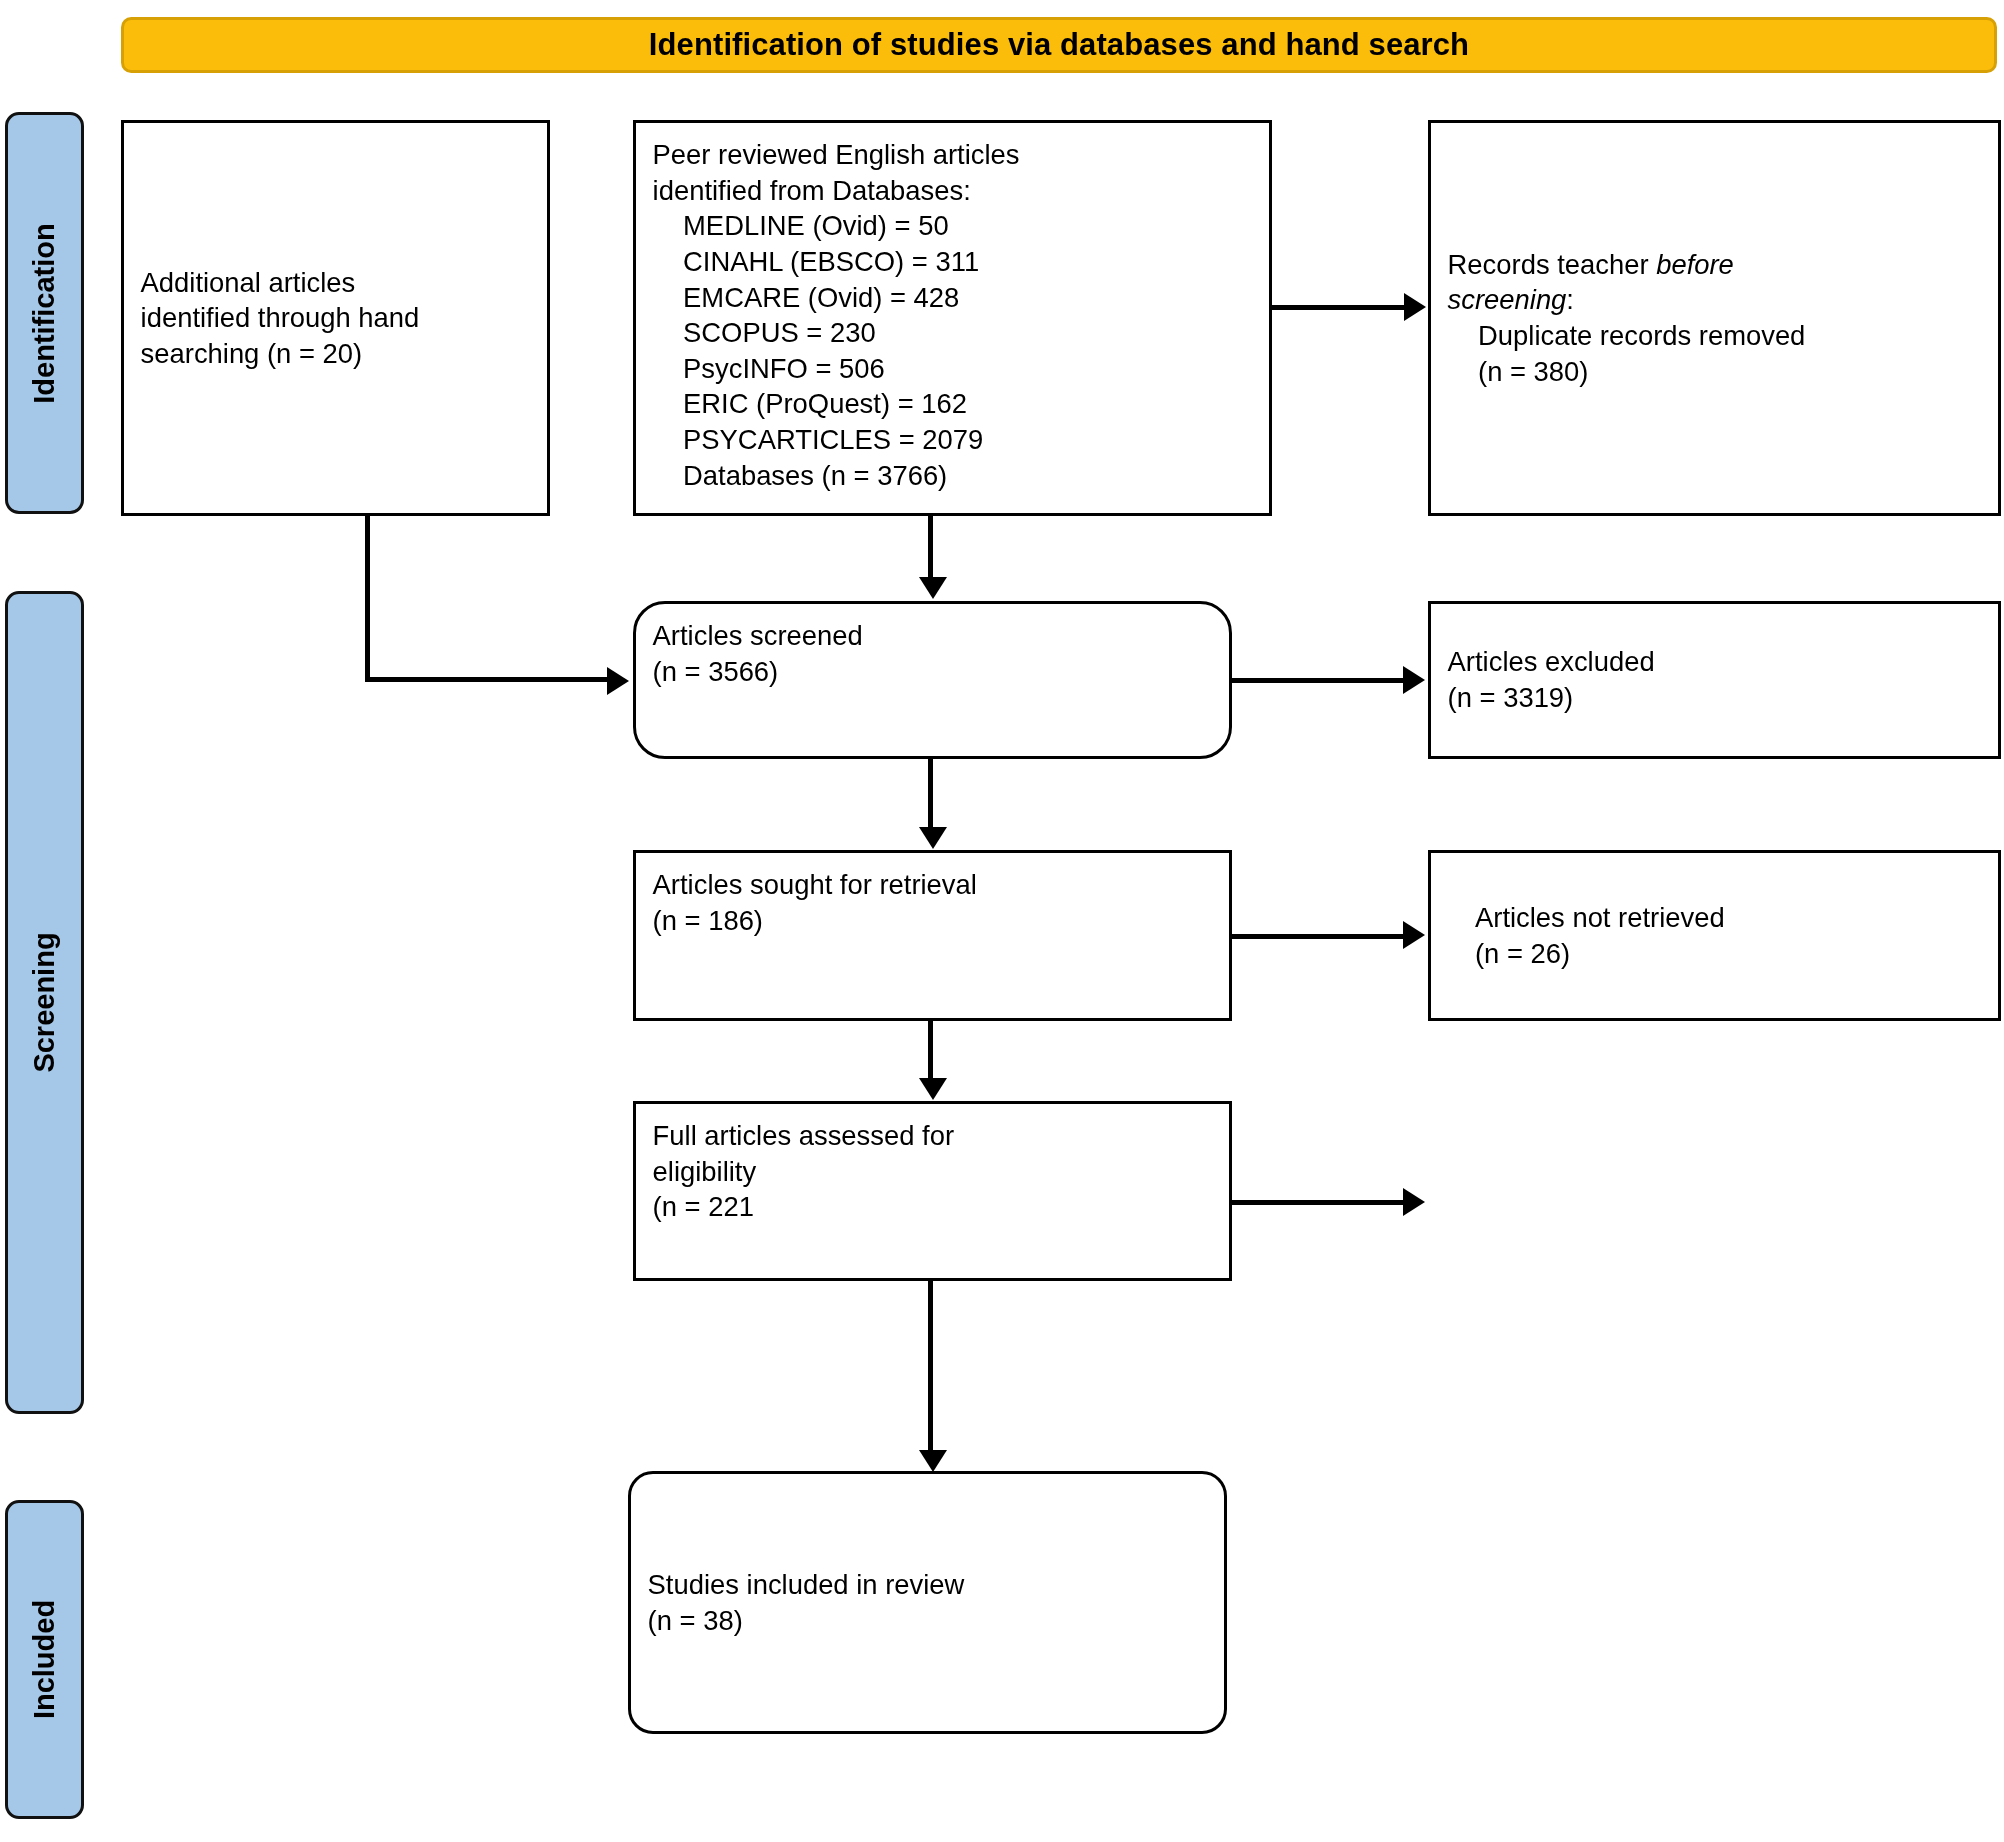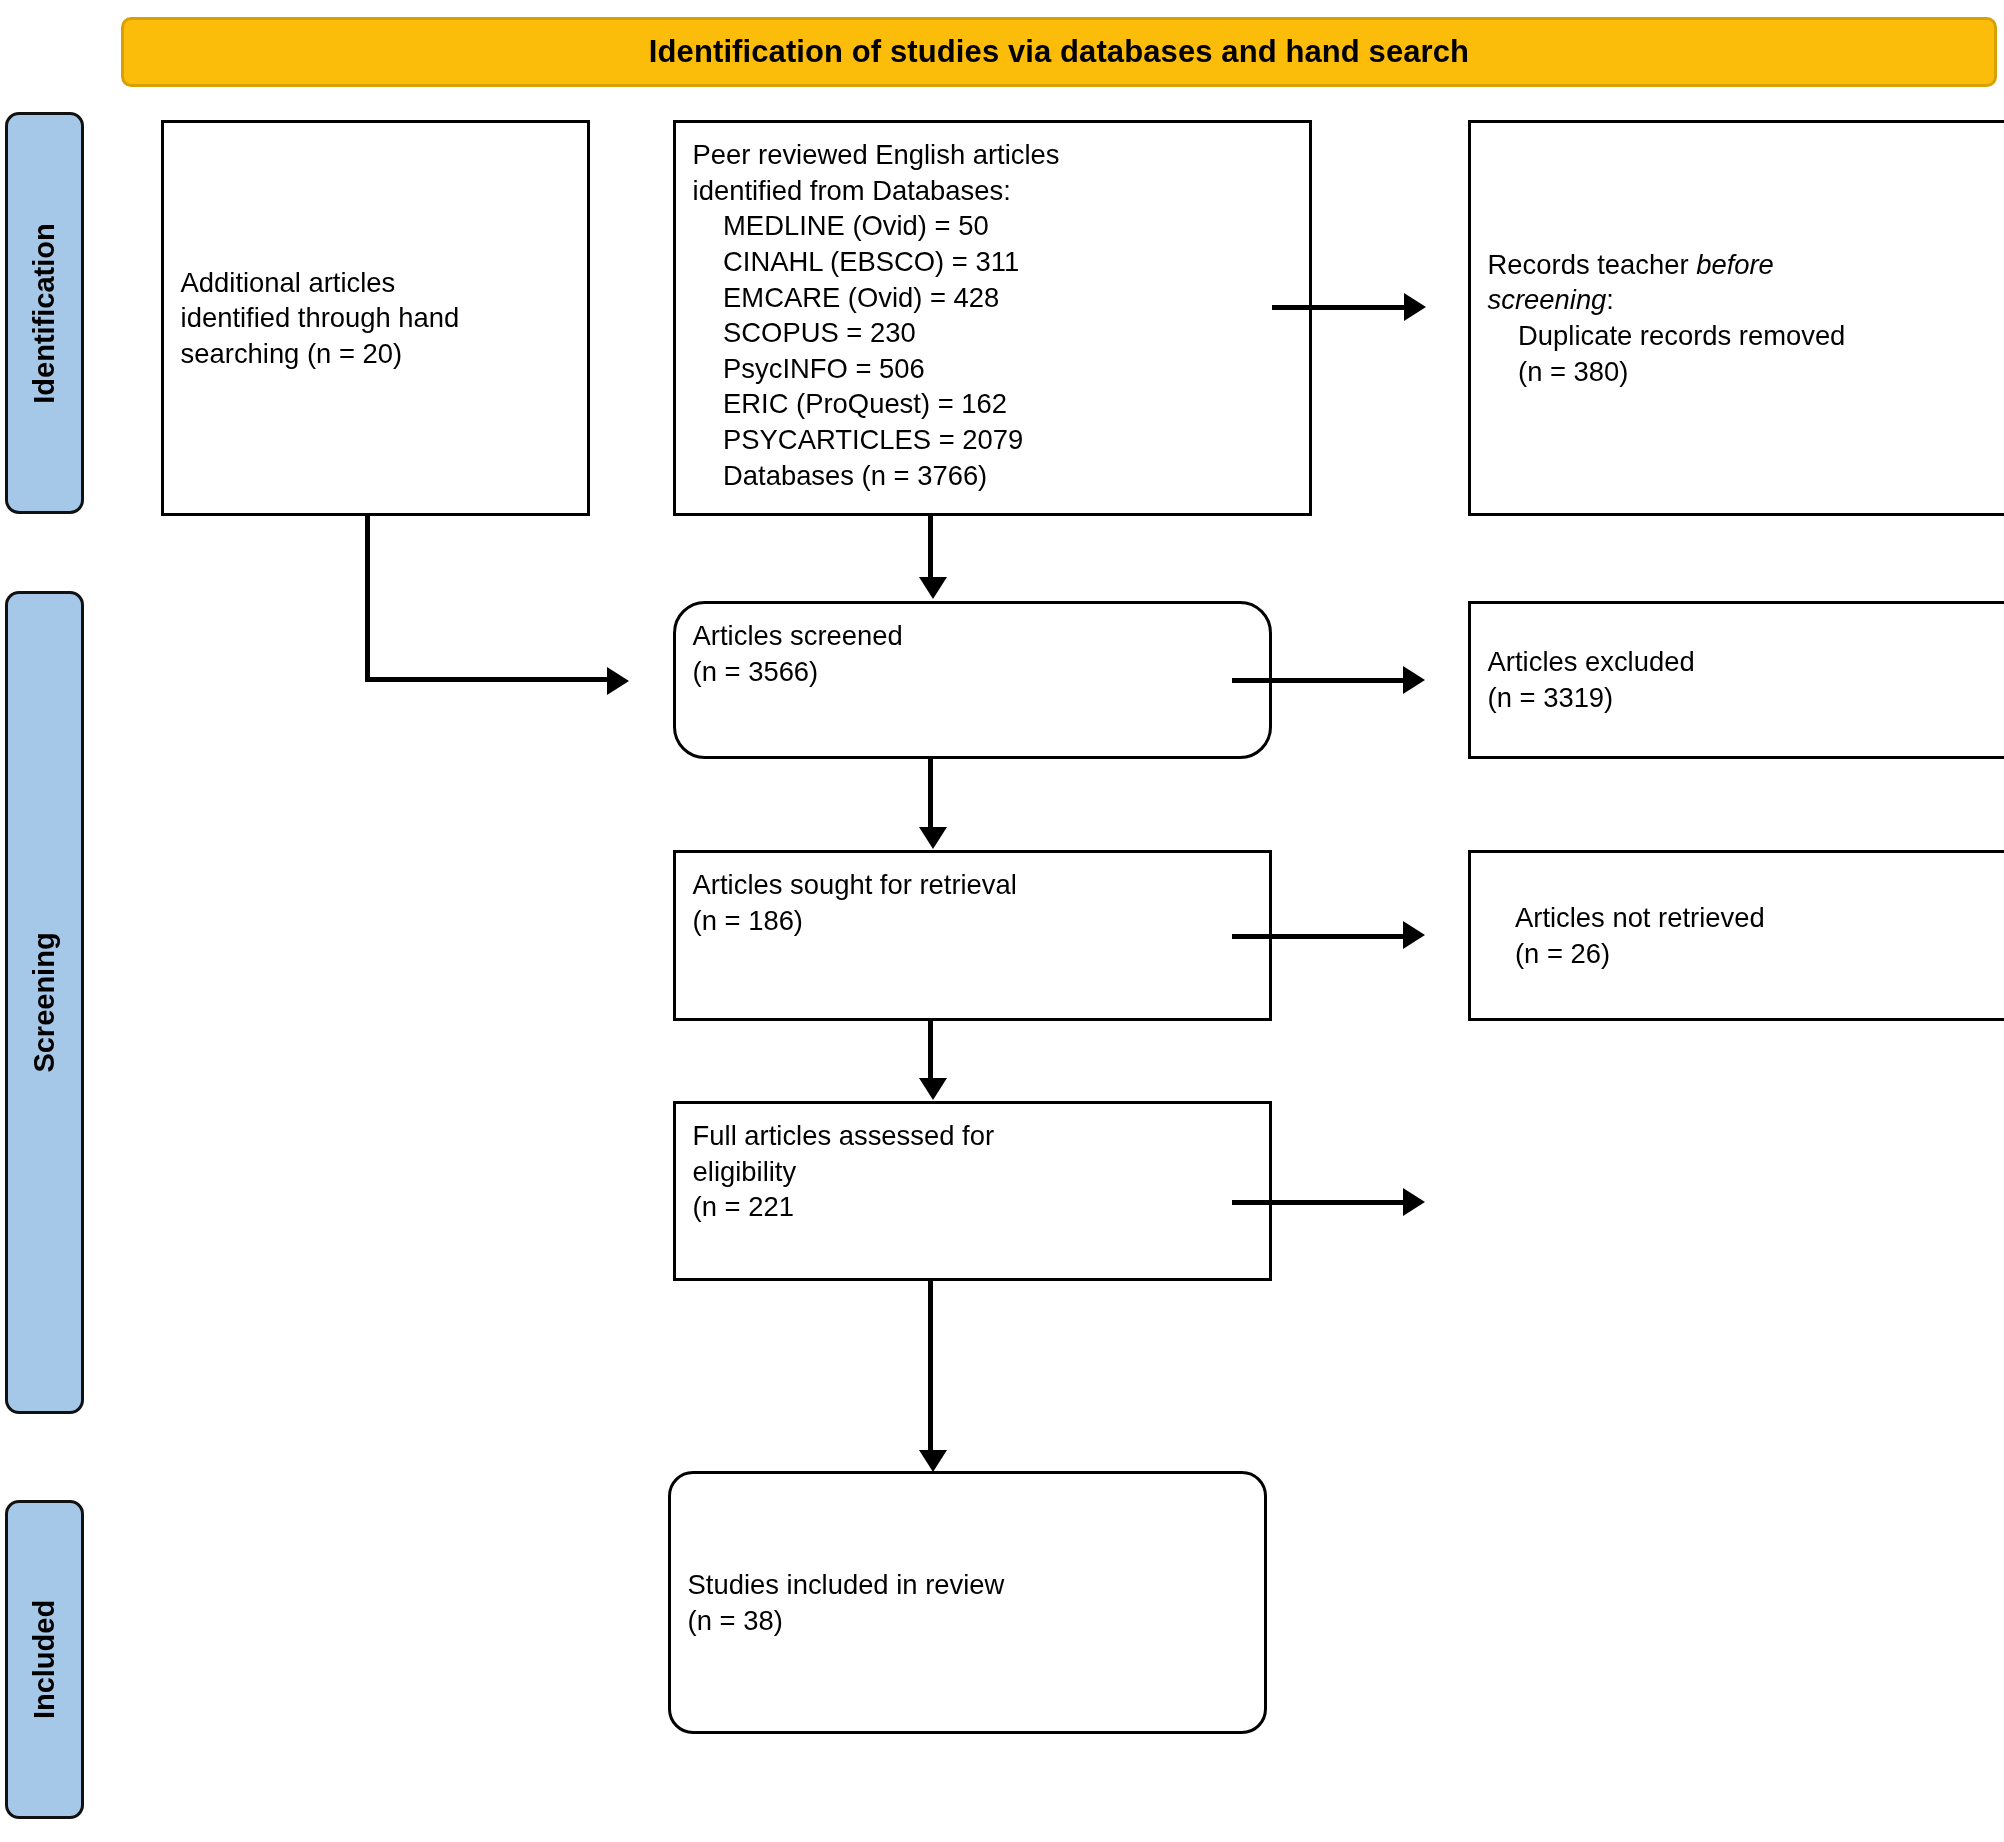--- a/index.html
+++ b/index.html
@@ -18,21 +18,21 @@
     background: #ffffff;
     overflow: hidden;
   }
 
   
   .banner {
     position: absolute;
     left: 121px;
     top: 16.6px;
     width: 1876px;
-    height: 70px;
+    height: 56px;
     background: #FBBD09;
     border: 3.2px solid #D7A106;
     border-radius: 10.2px;
     box-sizing: border-box;
     display: flex;
     align-items: center;
     justify-content: center;
   }
   .banner-text {
     font-size: 31px;
@@ -65,21 +65,20 @@
   #stage-screening      { top: 591px;  height: 823px; }
   #stage-included       { top: 1500px; height: 319px; }
 
   
   .box {
     position: absolute;
     background: #ffffff;
     border: 3.2px solid #000000;
     box-sizing: border-box;
     padding: 14px 16.6px;
-    margin-left: 40px;
   }
   .box-text {
     font-size: 27.4px;
     line-height: 1.30;
     color: #000000;
     white-space: pre-wrap;
   }
   .box-text .ital { font-style: italic; }
 
   .vcenter { display: flex; align-items: center; }

